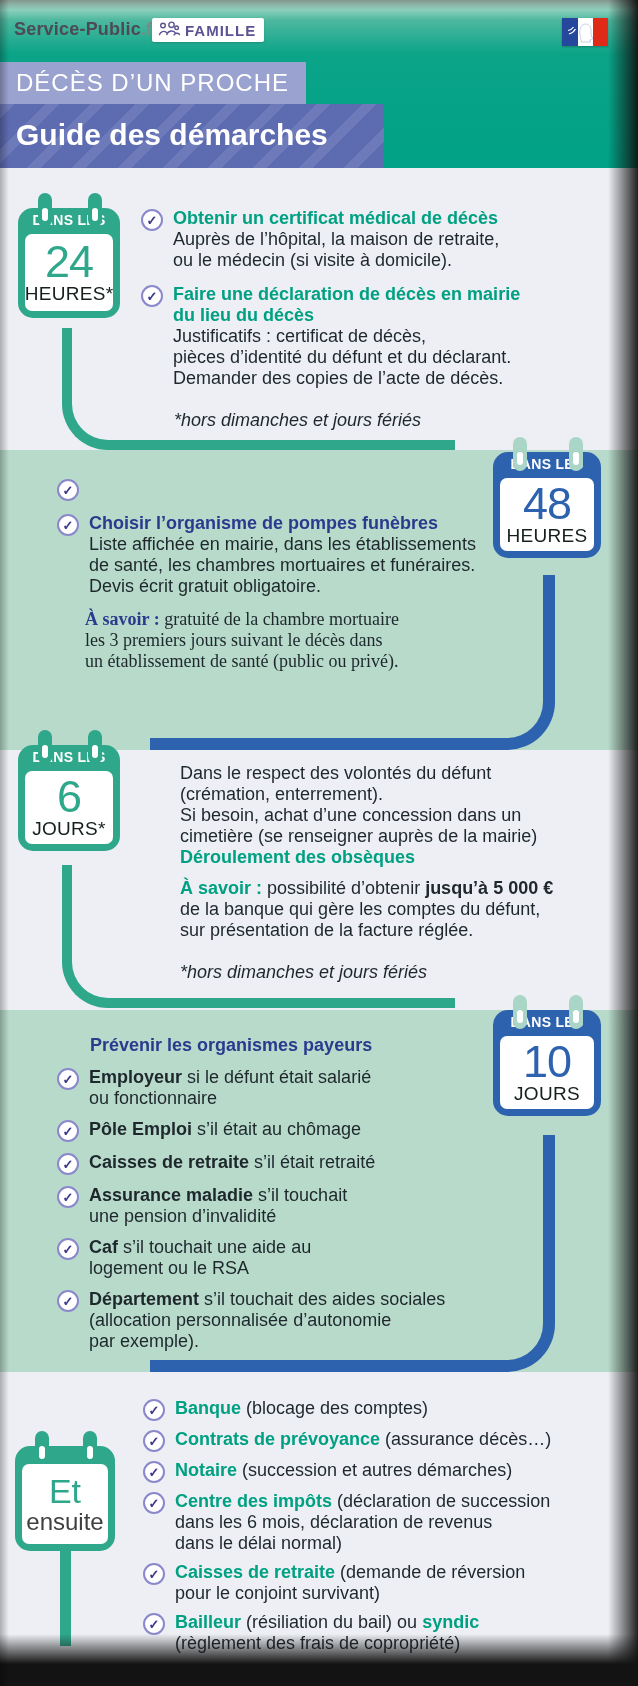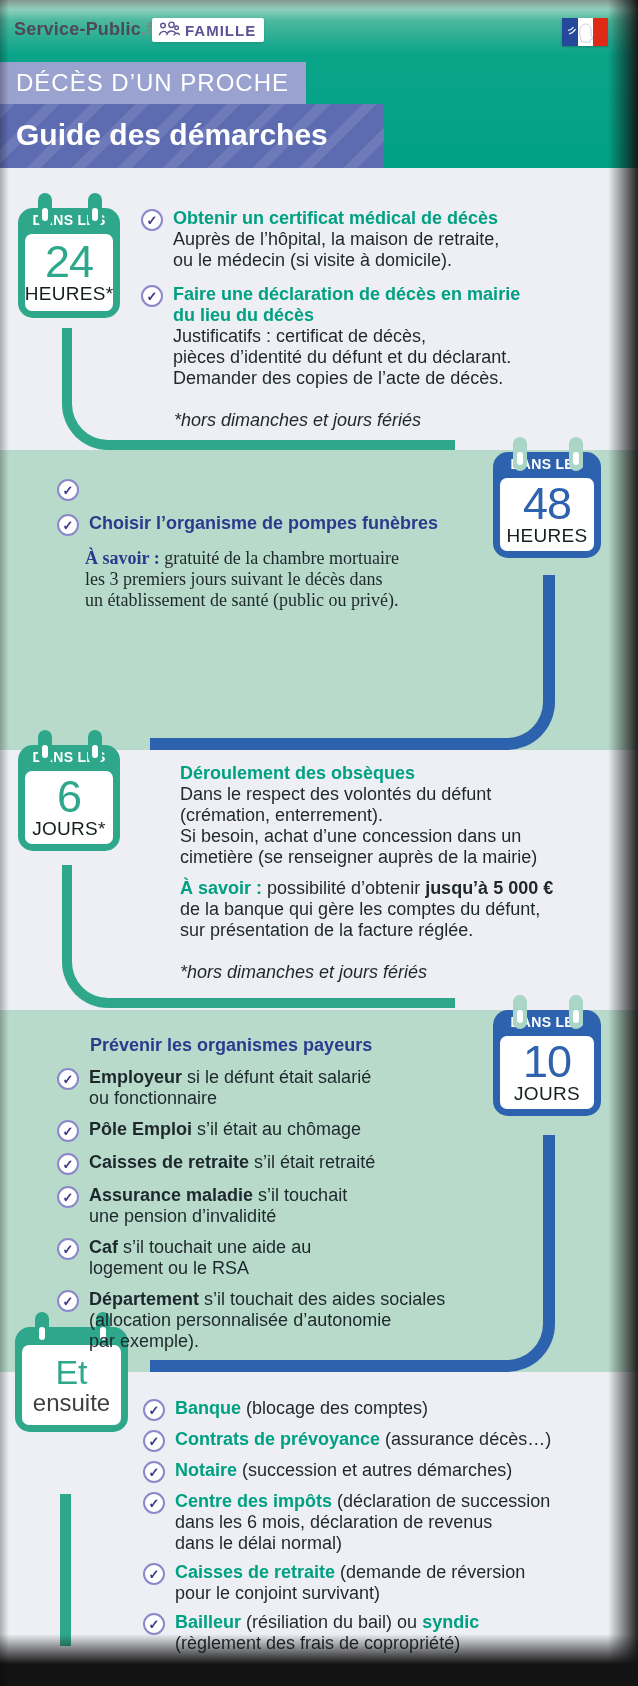--- a/index.html
+++ b/index.html
@@ -56,21 +56,21 @@
   .cal .unit-et{font-size:24px;line-height:26px;color:#404040;font-weight:500;}
   .ring{position:absolute;top:-15px;width:14px;height:34px;border-radius:7px;}
   .cal.green .ring,.cal.et .ring{background:#2fa78b;}
   .cal.blue .ring{background:#a9d6c6;}
   .ring::after{content:"";position:absolute;left:4px;top:15px;width:6px;height:13px;border-radius:3px;background:#fff;}
   .r1{left:20px;} .r2{right:18px;}
   #cal24{left:18px;top:208px;width:102px;height:110px;}
   #cal48{left:493px;top:452px;width:108px;height:106px;}
   #cal6 {left:18px;top:745px;width:102px;height:106px;}
   #cal10{left:493px;top:1010px;width:108px;height:106px;}
-  #calEt{left:15px;top:1327px;width:113px;height:105px;}
+  #calEt{left:15px;top:1446px;width:100px;height:105px;}
   
   .content{position:absolute;z-index:3;font-size:18px;line-height:21px;color:#1d272c;}
   #c1{left:141px;top:208px;width:480px;}
   #c2{left:57px;top:478px;width:548px;}
   #c3{left:180px;top:763px;width:450px;}
   #c4{left:57px;top:1035px;width:550px;}
   #c5{left:143px;top:1398px;width:480px;}
   .item{display:flex;gap:10px;align-items:flex-start;}
   #c1 .item{margin-bottom:13px;}
   #c2 .item{margin-bottom:12px;}
@@ -222,35 +222,38 @@
   </div>
 
   <div id="c2" class="content">
     <div class="item">
       <span class="check">✓</span>
     </div>
     <div class="item">
       <span class="check">✓</span>
       <div>
         <div class="pre ttl-blue">Choisir l’organisme de pompes funèbres</div>
+        <div class="pre">Liste affichée en mairie, dans les établissements
+de santé, les chambres mortuaires et funéraires.
+Devis écrit gratuit obligatoire.</div>
       </div>
     </div>
     <div class="asavoir" style="margin-left:28px;font-family:Liberation Serif, serif;">
       <span class="lbl-blue">À savoir :</span><span class="pre"> gratuité de la chambre mortuaire
 les 3 premiers jours suivant le décès dans
 un établissement de santé (public ou privé).</span>
     </div>
   </div>
 
   <div id="c3" class="content">
-    <div class="pre ttl-green">Déroulement des obsèques</div>
     <div class="pre">Dans le respect des volontés du défunt
 (crémation, enterrement).
 Si besoin, achat d’une concession dans un
 cimetière (se renseigner auprès de la mairie)</div>
+    <div class="pre ttl-green">Déroulement des obsèques</div>
     <div class="asavoir">
       <span class="lbl-green">À savoir :</span><span class="pre"> possibilité d’obtenir </span><span class="pre bold">jusqu’à 5 000 €</span><span class="pre">
 de la banque qui gère les comptes du défunt,
 sur présentation de la facture réglée.</span>
     </div>
     <div class="note">*hors dimanches et jours fériés</div>
   </div>
 
   <div id="c4" class="content">
     <div class="heading ttl-blue">Prévenir les organismes payeurs</div>

